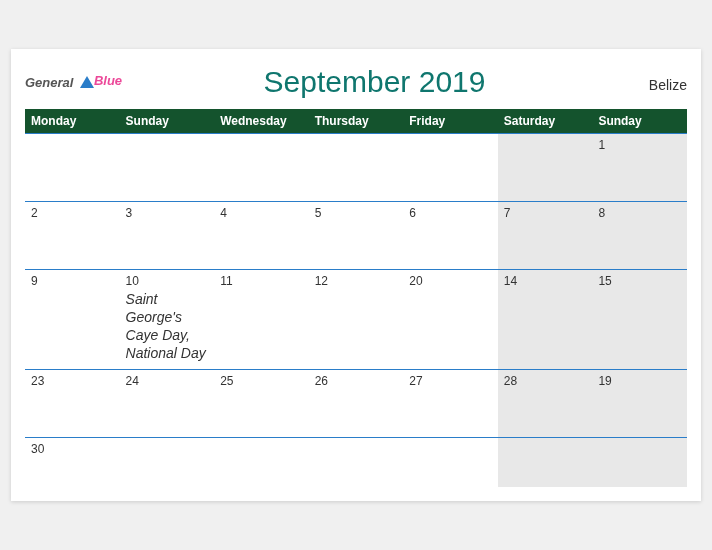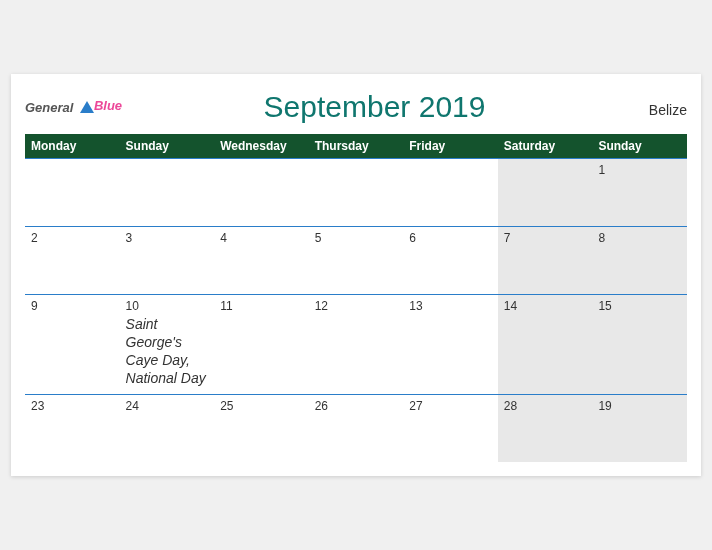--- a/index.html
+++ b/index.html
@@ -178,21 +178,21 @@
             <span class="day-number">9</span>
           </td>
           <td><span class="day-number">10</span><span class="event-text">Saint George's Caye Day, National Day</span></td>
           <td>
             <span class="day-number">11</span>
           </td>
           <td>
             <span class="day-number">12</span>
           </td>
           <td>
-            <span class="day-number">13</span>
+            <span class="day-number">20</span>
           </td>
           <td class="saturday">
             <span class="day-number">14</span>
           </td>
           <td class="sunday">
             <span class="day-number">15</span>
           </td>
         </tr>
         <tr>
           <td>
@@ -209,16 +209,27 @@
           </td>
           <td>
             <span class="day-number">27</span>
           </td>
           <td class="saturday">
             <span class="day-number">28</span>
           </td>
           <td class="sunday">
             <span class="day-number">19</span>
           </td>
+        </tr>
+        <tr class="last-row">
+          <td>
+            <span class="day-number">30</span>
+          </td>
+          <td></td>
+          <td></td>
+          <td></td>
+          <td></td>
+          <td class="saturday"></td>
+          <td class="sunday"></td>
         </tr>
       </tbody>
   </table>
 </div>
 
 </body></html>

